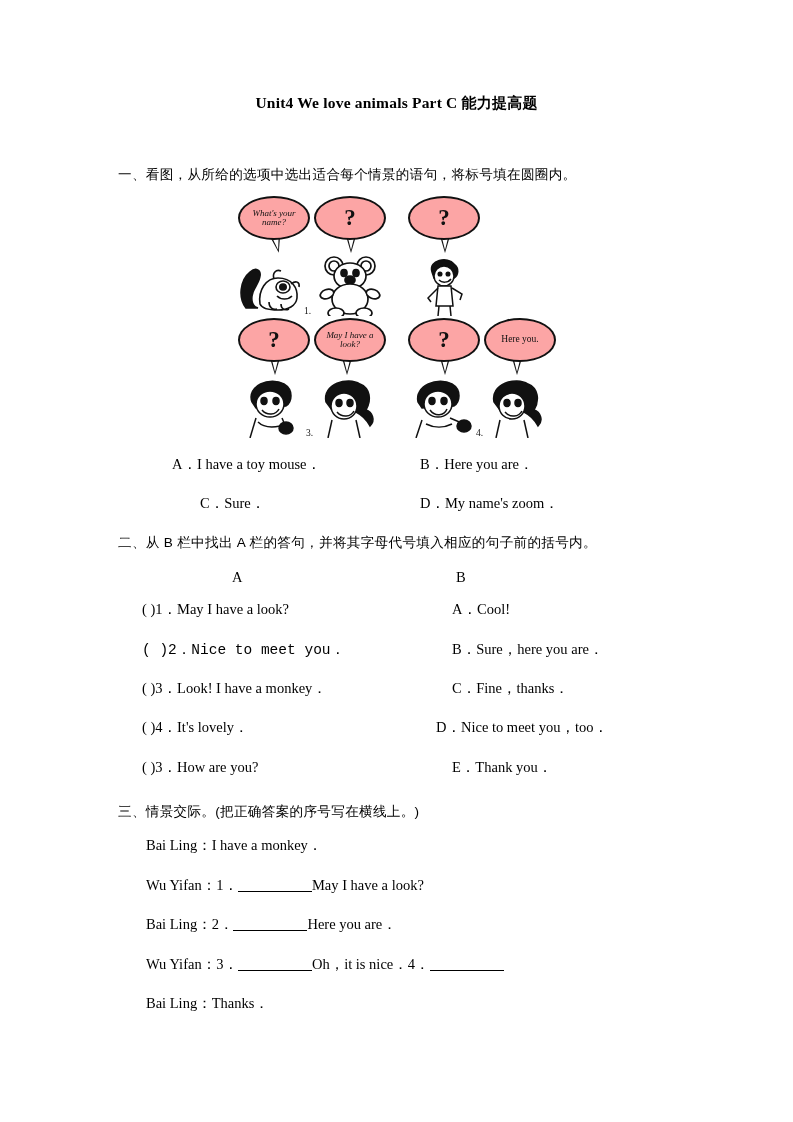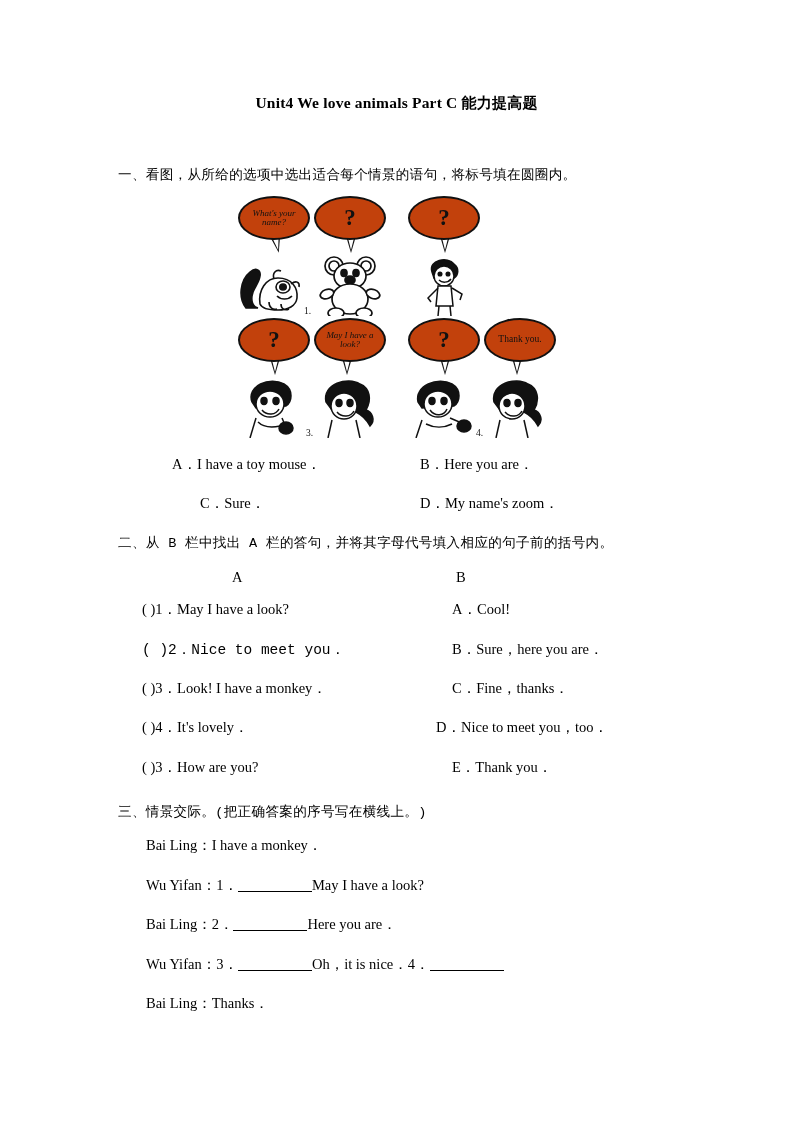--- a/index.html
+++ b/index.html
@@ -28,21 +28,21 @@
     width: 793px;
     text-align: center;
     font-weight: bold;
     font-size: 15.5px;
     letter-spacing: 0.2px;
   }
   .doc-title .cn { font-family: "DejaVu Sans", sans-serif; font-size: 15px; }
 
   .sec-head {
     position: absolute;
-    font-family: Liberation Mono, monospace;
+    font-family: Liberation Sans, sans-serif;
     font-size: 13.6px;
     letter-spacing: 0.3px;
     white-space: nowrap;
   }
 
   
   .illus {
     position: absolute;
     left: 228px;
     top: 196px;
@@ -54,21 +54,21 @@
     width: 78px;
     height: 118px;
   }
   .bubble {
     position: absolute;
     left: 0; top: 0;
     width: 72px;
     height: 44px;
     border: 2px solid #111;
     border-radius: 50%;
-    background: #c2410c;
+    background: #fca5a5;
     box-sizing: border-box;
     display: flex;
     align-items: center;
     justify-content: center;
     text-align: center;
     line-height: 1.05;
     font-family: "Liberation Serif", serif;
     font-size: 9px;
     color: #111;
     z-index: 3;
@@ -276,21 +276,21 @@
             <ellipse cx="58" cy="50" rx="7" ry="6" fill="#111"></ellipse>
             <path d="M20 48 C28 52 38 52 46 48"></path>
           </g>
         </svg>
       </div>
       <div class="fignum" style="left:70px; top:110px;">4.</div>
     </div>
 
     <div class="cell" style="left:254px; top:122px;">
       <div class="bubble" style="left:2px; top:0; font-size:9.5px;">
-        <span class="btxt">Thank you.</span>
+        <span class="btxt">Here you.</span>
       </div>
       <div class="tail" style="left:30px; top:40px;"></div>
       <div class="figwrap">
         <svg width="78" height="62" viewBox="0 0 78 62">
           <g fill="none" stroke="#111" stroke-width="1.5">
             <path d="M12 26 C8 8 34 0 46 8 C56 12 58 24 52 34 C58 36 62 44 56 50 C52 42 46 38 42 36 L18 34 Z" fill="#111"></path>
             <ellipse cx="30" cy="30" rx="13" ry="13" fill="#fff"></ellipse>
             <ellipse cx="25" cy="27" rx="3" ry="3.4" fill="#111"></ellipse>
             <ellipse cx="36" cy="27" rx="3" ry="3.4" fill="#111"></ellipse>
             <path d="M23 36 C28 42 37 41 40 35"></path>

